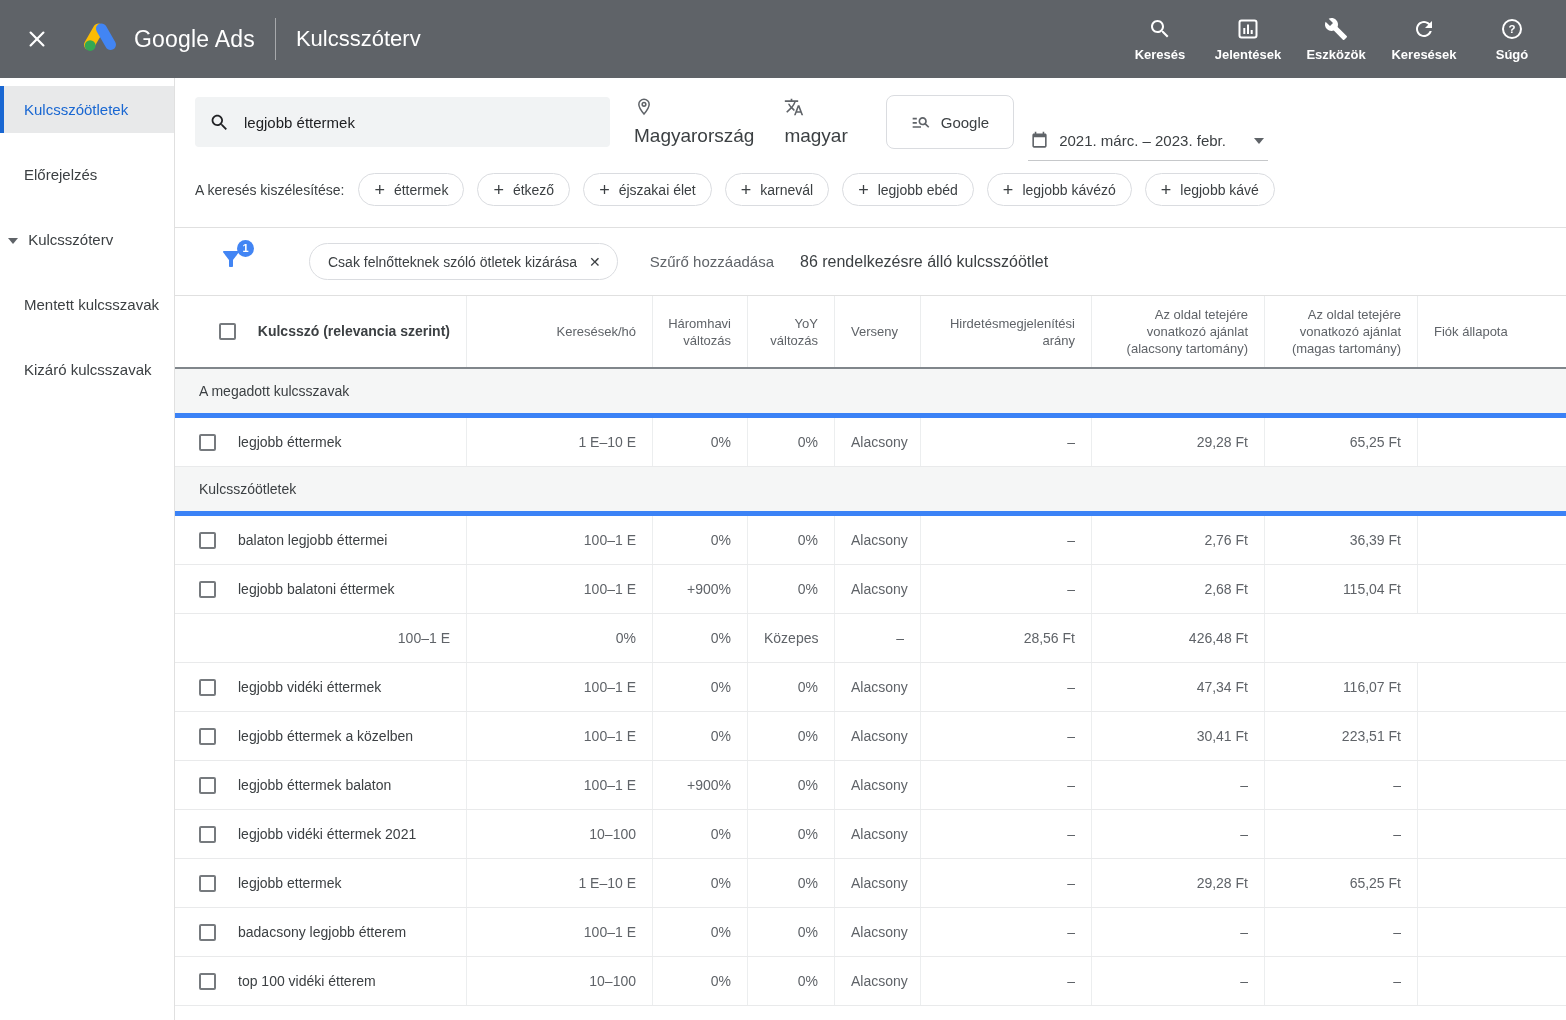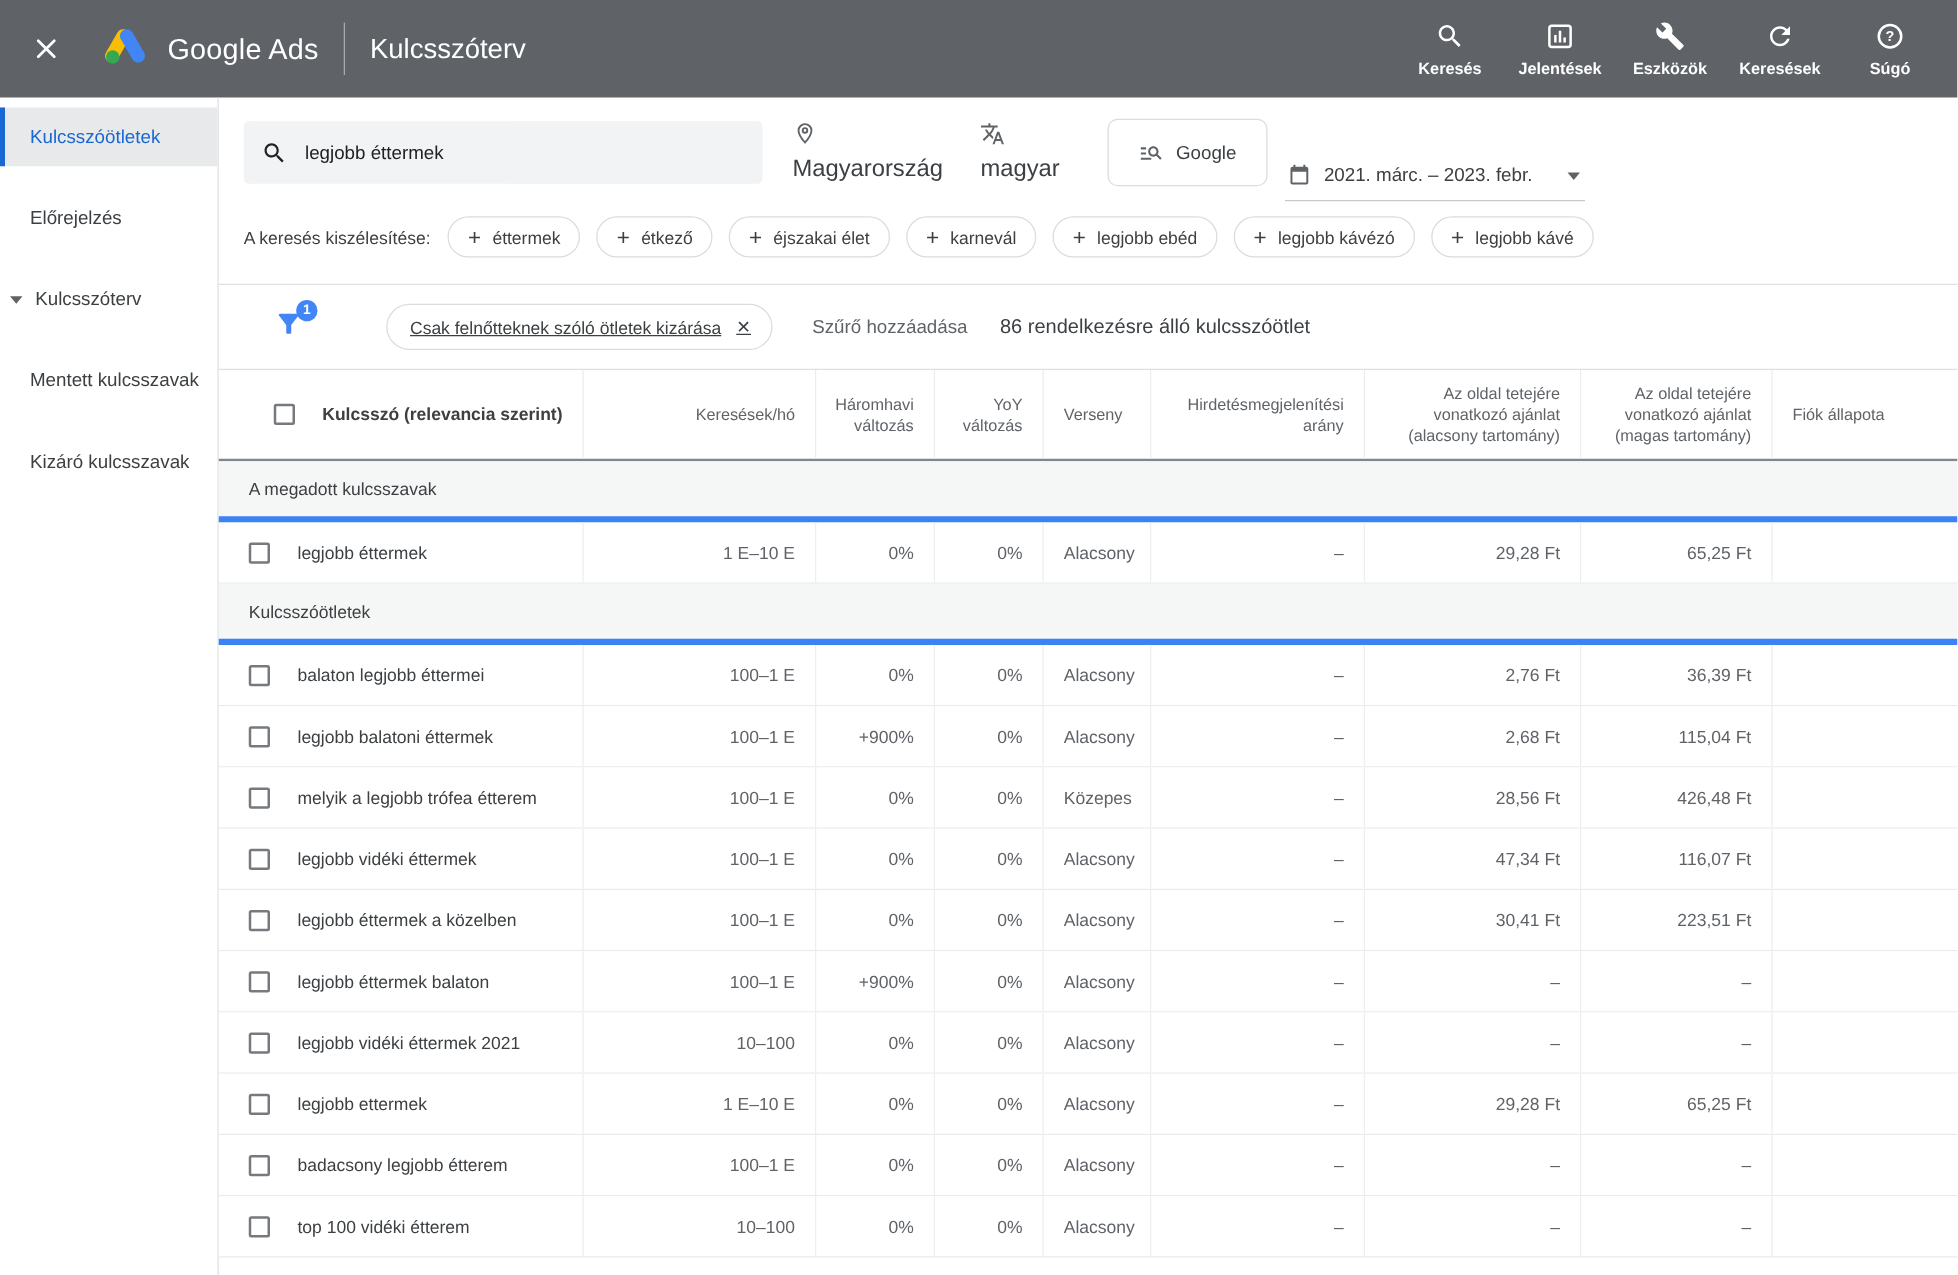--- a/index.html
+++ b/index.html
@@ -74,21 +74,21 @@
 
   
   .filterbar{display:flex;align-items:center;height:67px;padding-left:44px;}
   .funnel{position:relative;width:26px;height:30px;cursor:pointer;}
   .funnel .ic{width:24px;height:24px;color:var(--filter-blue);}
   .funnel .badge{position:absolute;top:-7px;right:-9px;width:17px;height:17px;border-radius:50%;
     background:var(--filter-blue);color:#fff;font-size:11px;font-weight:700;display:flex;
     align-items:center;justify-content:center;}
   .filter-chip{display:flex;align-items:center;gap:12px;margin-left:64px;height:37px;
     padding:0 16px 0 18px;border:1px solid #dadce0;border-radius:19px;font-size:14px;
-    color:var(--text-primary);background:#fff;cursor:pointer;white-space:nowrap;text-decoration:underline;}
+    color:var(--text-primary);background:#fff;cursor:pointer;white-space:nowrap;}
   .filter-chip .x{font-size:14px;color:#3c4043;cursor:pointer;}
   .add-filter{margin-left:32px;font-size:15px;color:var(--text-secondary);cursor:pointer;white-space:nowrap;}
   .result-count{margin-left:26px;font-size:16px;color:var(--text-primary);white-space:nowrap;}
 
   
   .table{border-top:1px solid var(--border);}
   .grid{display:grid;grid-template-columns:292px 186px 95px 87px 86px 171px 173px 153px 139px;}
   .thead{border-bottom:2px solid #80868b;}
   .th{display:flex;align-items:center;padding:10px 16px;min-height:70px;font-size:13px;
     font-weight:500;color:var(--text-secondary);border-right:1px solid #ebedee;
@@ -353,24 +353,20 @@
         <div class="td">+900%</div>
         <div class="td">0%</div>
         <div class="td left">Alacsony</div>
         <div class="td">–</div>
         <div class="td">2,68 Ft</div>
         <div class="td">115,04 Ft</div>
         <div class="td left"></div>
       </div>
 
       <div class="grid trow">
-        <div class="td kw">
-          <span class="checkbox"></span>
-          <span>melyik a legjobb trófea étterem</span>
-        </div>
         <div class="td">100–1 E</div>
         <div class="td">0%</div>
         <div class="td">0%</div>
         <div class="td left">Közepes</div>
         <div class="td">–</div>
         <div class="td">28,56 Ft</div>
         <div class="td">426,48 Ft</div>
         <div class="td left"></div>
       </div>
 

